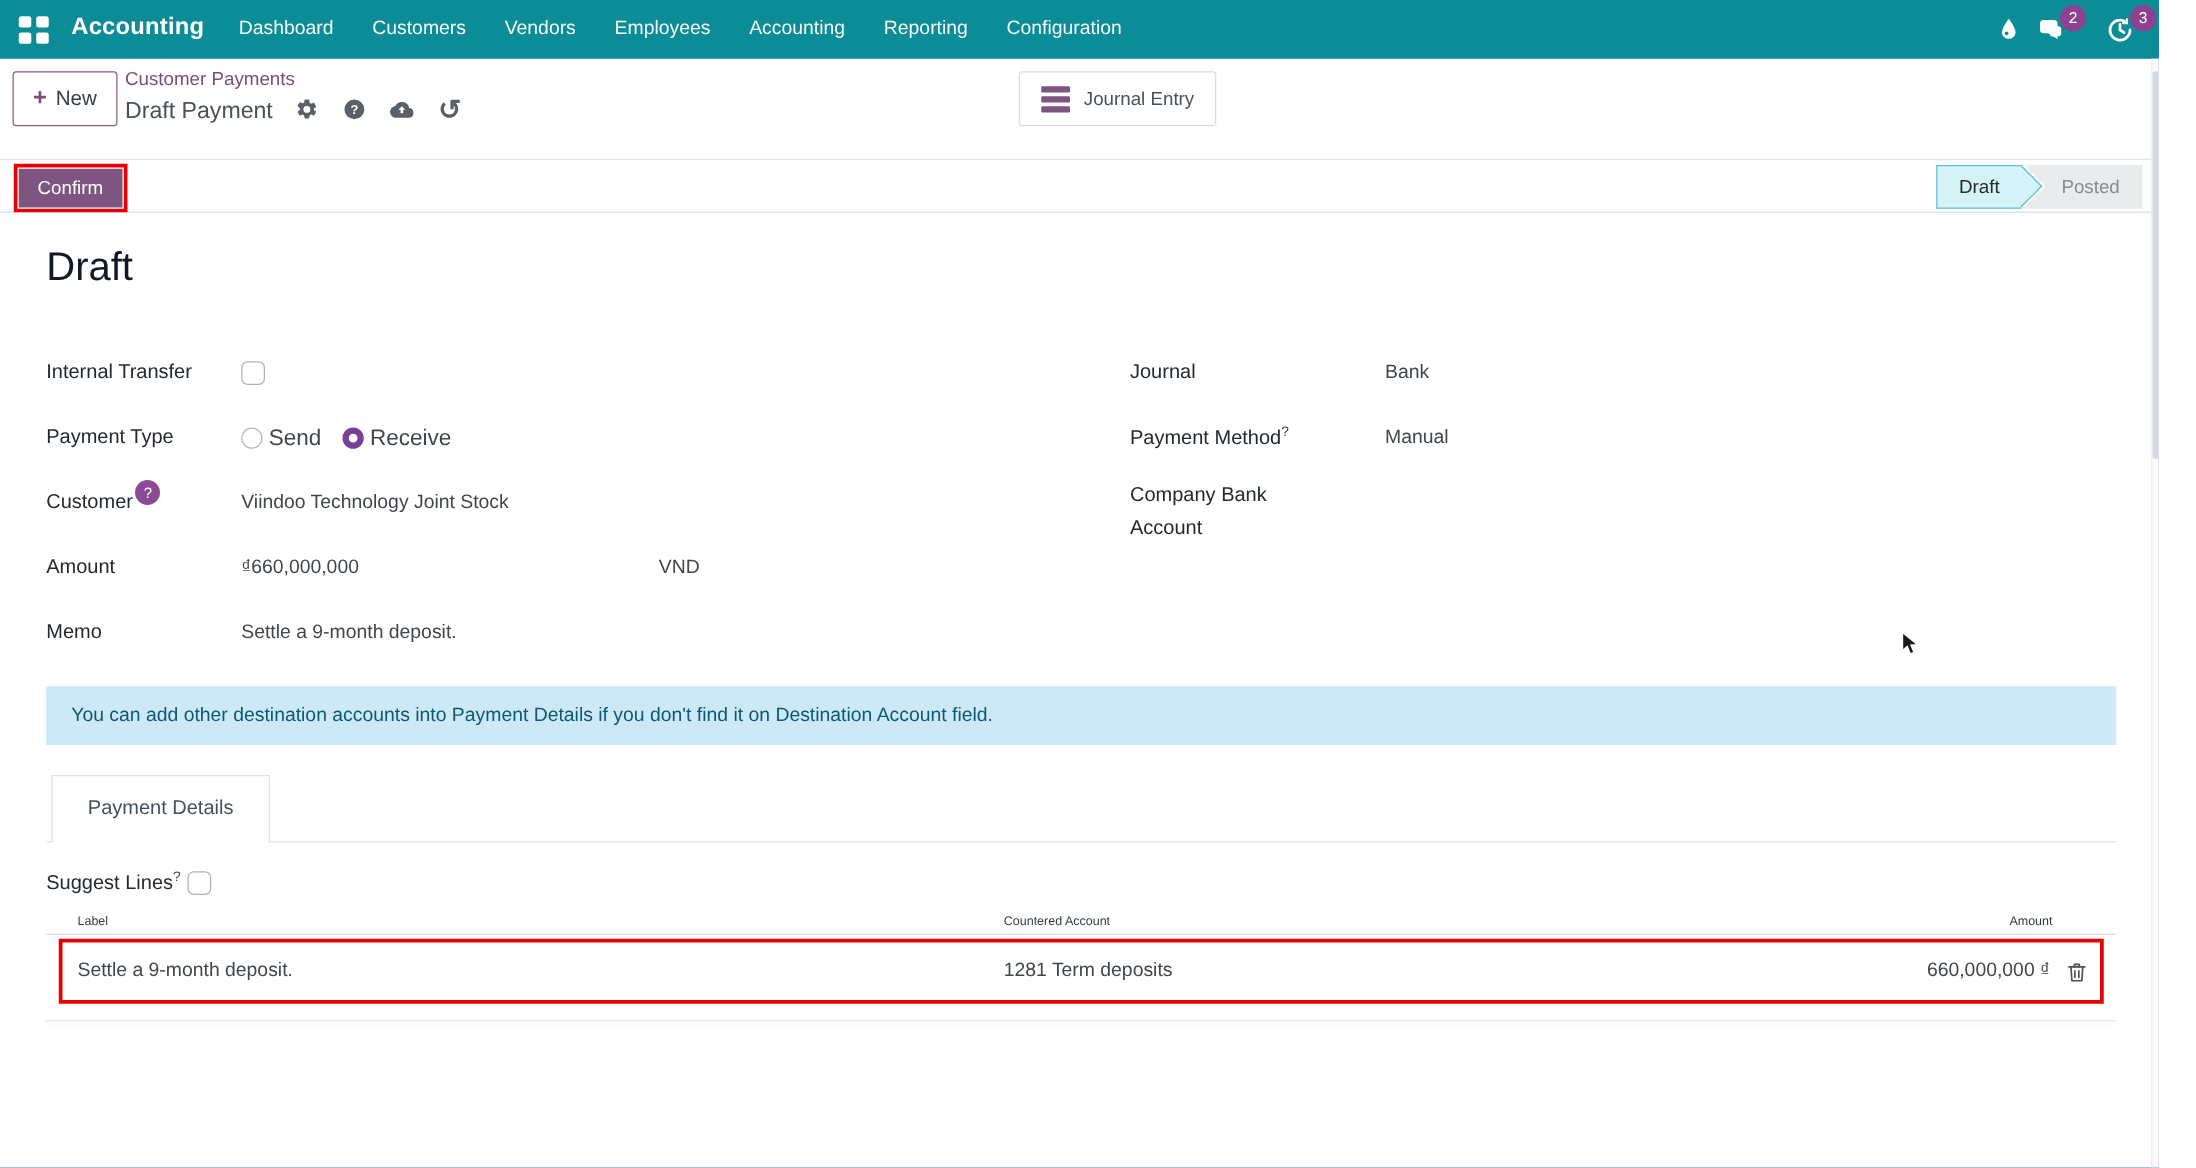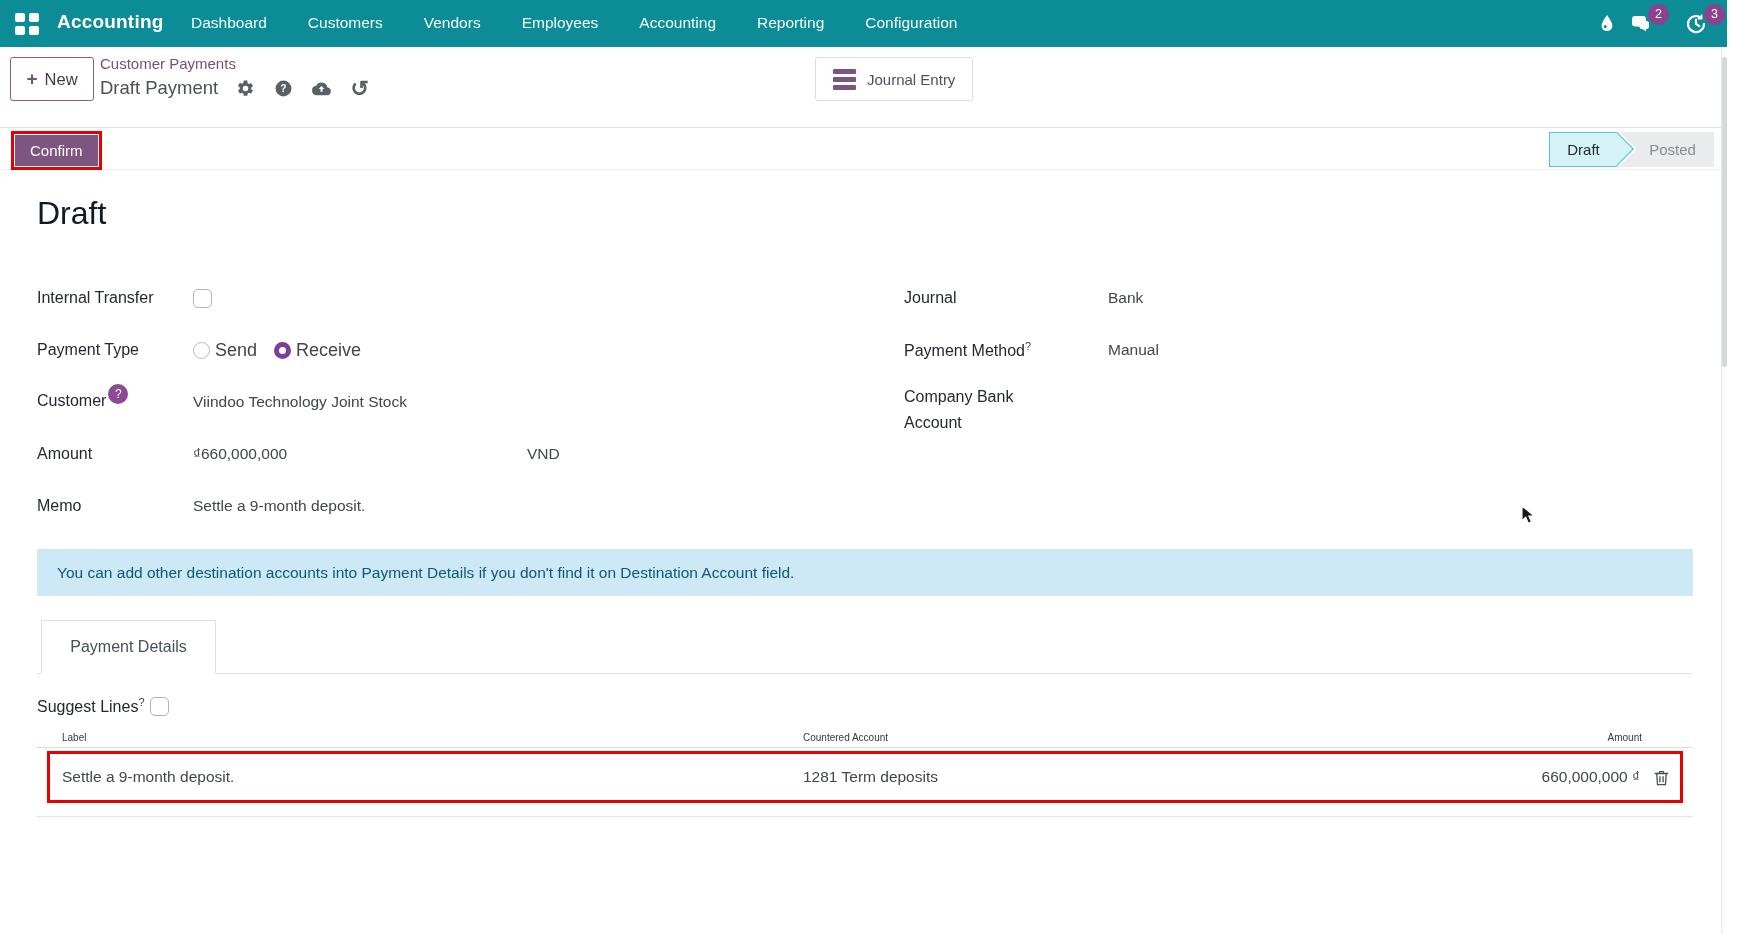--- a/index.html
+++ b/index.html
@@ -6,38 +6,38 @@
   html,body { margin:0; padding:0; }
   body { font-family:"Liberation Sans", sans-serif; color:#374151; background:#fff; }
   .screen { position:relative; width:1727px; height:934px; background:#1d4ed8; overflow:hidden; }
 
   
   .navbar { position:absolute; top:0; left:0; right:0; height:47px; background:#0c8c96; }
   .apps-grid { position:absolute; left:15px; top:13px; width:24px; height:22px;
     display:grid; grid-template-columns:10px 10px; grid-template-rows:9px 9px; gap:4px; cursor:pointer; }
   .apps-grid span { background:#fff; border-radius:2px; }
   .nav-brand { position:absolute; left:57px; top:11px; font-size:19px; font-weight:bold; color:#fff; letter-spacing:.2px; }
-  .nav-menus { position:absolute; left:191px; top:14px; display:flex; gap:41px; font-size:15.5px; color:rgba(255,255,255,.96); }
+  .nav-menus { position:absolute; left:191px; top:14px; display:flex; gap:31px; font-size:15.5px; color:rgba(255,255,255,.96); }
   .nav-menus span { cursor:pointer; white-space:nowrap; }
   .nav-icon { position:absolute; top:12px; width:24px; height:24px; color:#fff; cursor:pointer; }
   .nav-icon svg { width:100%; height:100%; }
   .nav-badge { position:absolute; top:4px; min-width:21px; height:21px; padding:0 5px; background:#8d4191;
     border-radius:11px; color:#fff; font-size:12.5px; line-height:21px; text-align:center; }
   .avatar { position:absolute; left:1735px; top:6px; width:44px; height:35px; background:#85c540;
     border-radius:5px; color:#fff; font-size:19px; line-height:35px; text-align:center; cursor:pointer; }
 
   
   .control-panel { position:absolute; top:47px; left:0; right:0; height:81px; background:#fff; border-bottom:1px solid #e4e4e4; }
   .btn-new { position:absolute; left:10px; top:10px; width:84px; height:44px; background:#fff;
     border:1px solid #8a5c84; border-radius:3px; font-size:16.5px; color:#3a3f44; cursor:pointer;
     display:flex; align-items:center; justify-content:center; gap:7px; }
   .btn-new .plus { color:#7e4d79; font-weight:bold; font-size:19px; }
   .breadcrumbs { position:absolute; left:100px; top:6px; }
   .bc-parent { font-size:15px; color:#7e4d79; cursor:pointer; display:block; line-height:22px; }
-  .bc-current-row { display:flex; align-items:flex-end; gap:17px; margin-top:2px; }
+  .bc-current-row { display:flex; align-items:flex-start; gap:17px; margin-top:2px; }
   .bc-current { font-size:18.5px; color:#4b5158; }
   .cp-icon { width:21px; height:21px; color:#5a6066; cursor:pointer; display:inline-flex; align-items:center; justify-content:center; }
   .cp-icon svg { width:19px; height:19px; }
   .cp-icon.undo { font-size:22px; line-height:20px; font-weight:bold; }
   .btn-journal { position:absolute; left:815px; top:10px; height:44px; padding:0 17px; background:#fff;
     border:1px solid #dcdcdc; border-radius:3px; display:flex; align-items:center; gap:11px; cursor:pointer; }
   .btn-journal .bars { display:flex; flex-direction:column; gap:3px; }
   .btn-journal .bars i { width:23px; height:5px; background:#7e5580; border-radius:1px; }
   .btn-journal .jlabel { font-size:15px; color:#4b5158; }
 

